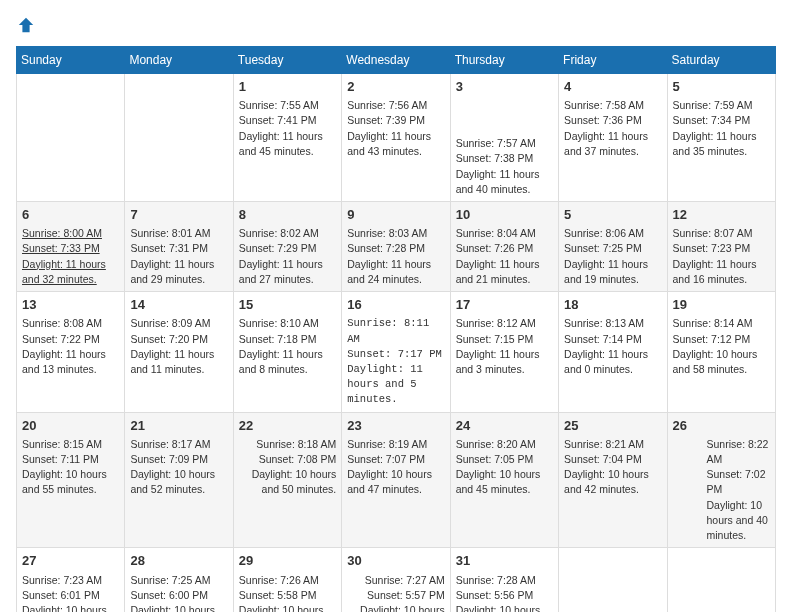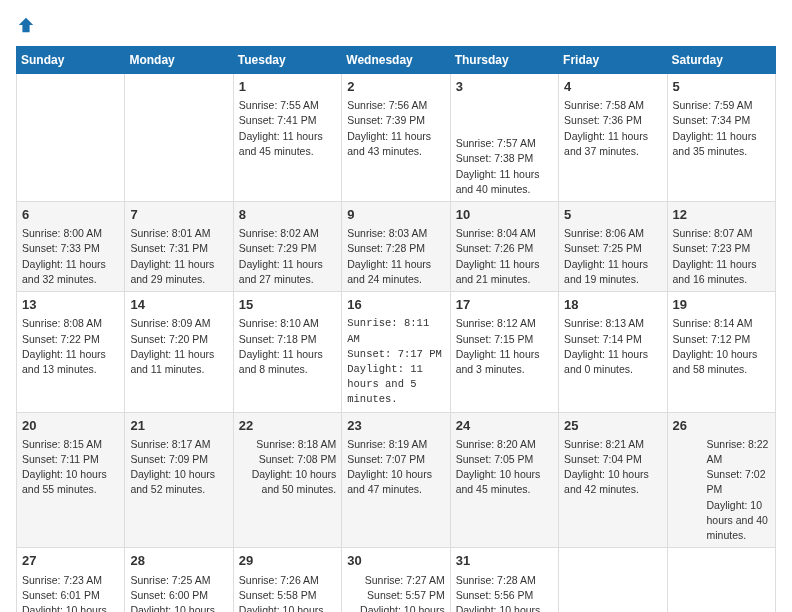--- a/index.html
+++ b/index.html
@@ -53,21 +53,21 @@
       border-collapse: collapse;
       font-size: 11px;
     }
     thead tr {
       background: #1a6faf;
       color: #fff;
     }
     thead th {
       padding: 6px 4px;
       font-size: 12px;
-      font-weight: bold;
+      font-weight: normal;
       border: 1px solid #1a6faf;
       text-align: left;
     }
     tbody tr {
       border-bottom: 1px solid #ccc;
     }
     tbody td {
       vertical-align: top;
       padding: 4px 5px;
       border: 1px solid #ddd;
@@ -160,21 +160,21 @@
         <td>
           <span class="day-num">5</span>
           <div class="cell-content" style="white-space: pre-line;">Sunrise: 7:59 AM
 Sunset: 7:34 PM
 Daylight: 11 hours and 35 minutes.</div>
         </td>
       </tr>
       <tr>
         <td>
           <span class="day-num">6</span>
-          <div class="cell-content" style="white-space: pre-line;">Sunrise: 8:00 AM
+          <div class="cell-content" style="white-space: pre-line; text-decoration: underline;">Sunrise: 8:00 AM
 Sunset: 7:33 PM
 Daylight: 11 hours and 32 minutes.</div>
         </td>
         <td>
           <span class="day-num">7</span>
           <div class="cell-content" style="white-space: pre-line;">Sunrise: 8:01 AM
 Sunset: 7:31 PM
 Daylight: 11 hours and 29 minutes.</div>
         </td>
         <td>

